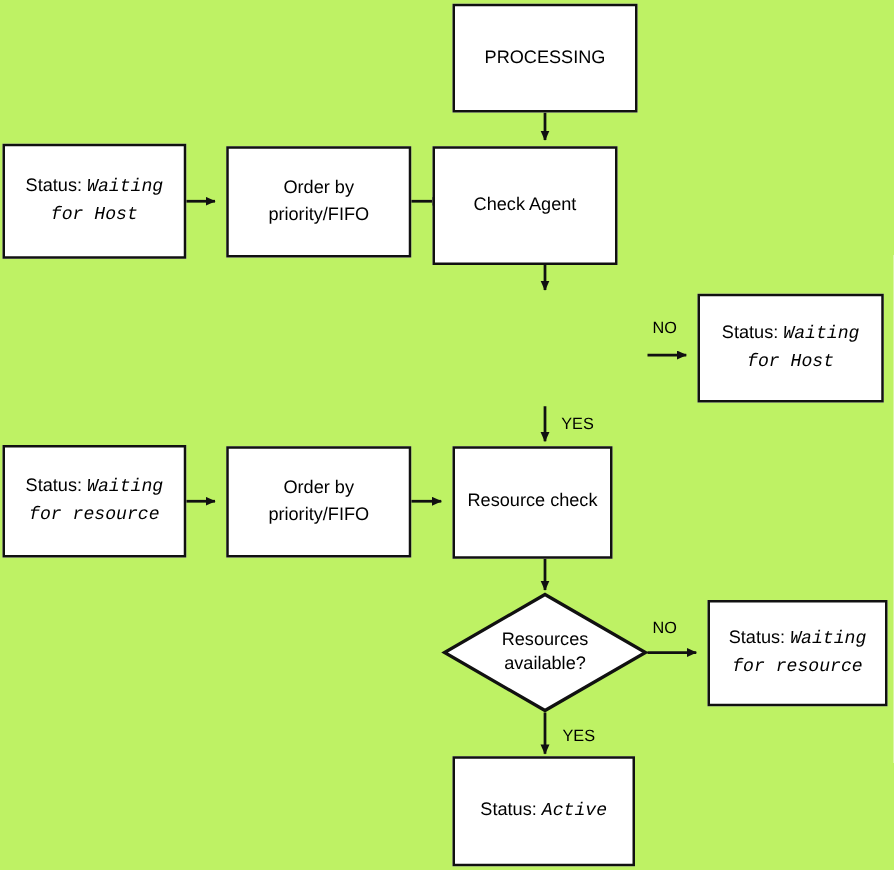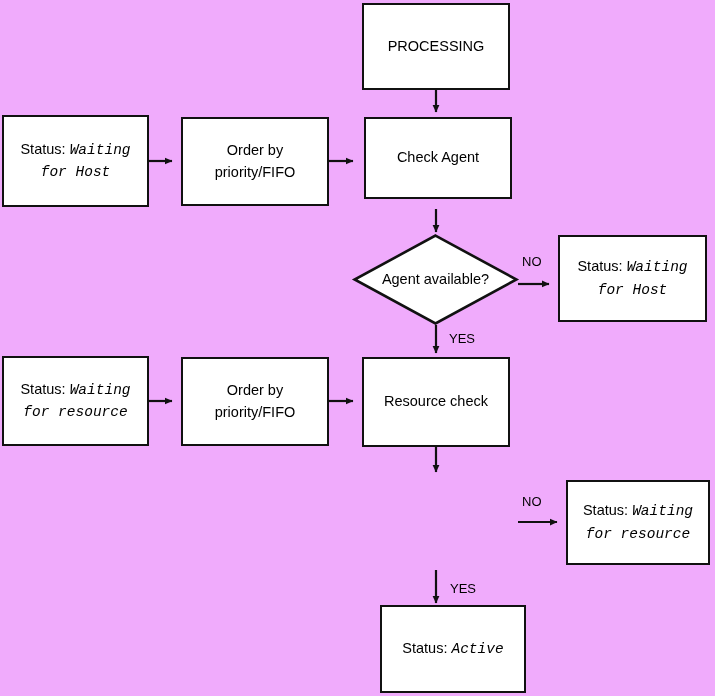--- a/index.html
+++ b/index.html
@@ -4,21 +4,21 @@
 <style>
   html, body {
     margin: 0;
     padding: 0;
     background: #ffffff;
   }
   #canvas {
     position: relative;
     width: 715px;
     height: 696px;
-    background: #f0abfc;
+    background: #bef264;
     font-family: "Liberation Sans", sans-serif;
     overflow: hidden;
   }
   .node {
     position: absolute;
     box-sizing: border-box;
     border: 2px solid #111111;
     background: #ffffff;
     display: flex;
     align-items: center;
@@ -113,32 +113,24 @@
     </span>
   </div>
 
   <div class="node" style="left:181px; top:117px; width:148px; height:89px;">
     <span class="txt">
       <span>Order by</span><br>
       <span>priority/FIFO</span>
     </span>
   </div>
 
-  <div class="node" style="left:364px; top:117px; width:148px; height:82px;">
+  <div class="node" style="left:346px; top:117px; width:148px; height:95px;">
     <span class="txt">Check Agent</span>
   </div>
 
-  <div class="diamond-wrap" style="left:353px; top:234px; width:165px; height:91px;">
-    <svg width="165" height="91" viewBox="0 0 165 91">
-      <polygon points="82.5,1.6 163.4,45.5 82.5,89.4 1.6,45.5" fill="#ffffff" stroke="#111111" stroke-width="2.6"></polygon>
-    </svg>
-    <div class="diamond-label" style="width:150px;">
-      <span>Agent available?</span>
-    </div>
-  </div>
 
   <span class="edge-label" style="left:522px; top:254px;">NO</span>
   <span class="edge-label" style="left:449px; top:331px;">YES</span>
 
   <div class="node" style="left:558px; top:235px; width:149px; height:87px;">
     <span class="txt">
       <span>Status: </span><em>Waiting for Host</em>
     </span>
   </div>
 
@@ -148,33 +140,42 @@
     </span>
   </div>
 
   <div class="node" style="left:181px; top:357px; width:148px; height:89px;">
     <span class="txt">
       <span>Order by</span><br>
       <span>priority/FIFO</span>
     </span>
   </div>
 
-  <div class="node" style="left:362px; top:357px; width:148px; height:90px;">
+  <div class="node" style="left:362px; top:357px; width:128px; height:90px;">
     <span class="txt">Resource check</span>
   </div>
 
+  <div class="diamond-wrap" style="left:354px; top:474px; width:164px; height:96px;">
+    <svg width="164" height="96" viewBox="0 0 164 96">
+      <polygon points="82,1.6 162.4,48 82,94.4 1.6,48" fill="#ffffff" stroke="#111111" stroke-width="2.6"></polygon>
+    </svg>
+    <div class="diamond-label">
+      <span>Resources</span><br>
+      <span>available?</span>
+    </div>
+  </div>
 
   <span class="edge-label" style="left:522px; top:494px;">NO</span>
   <span class="edge-label" style="left:450px; top:581px;">YES</span>
 
   <div class="node" style="left:566px; top:480px; width:144px; height:85px;">
     <span class="txt">
       <span>Status: </span><em>Waiting for resource</em>
     </span>
   </div>
 
-  <div class="node" style="left:380px; top:605px; width:146px; height:88px;">
+  <div class="node" style="left:362px; top:605px; width:146px; height:88px;">
     <span class="txt">
       <span>Status: </span><em>Active</em>
     </span>
   </div>
 
 </div>
 
 </body></html>

